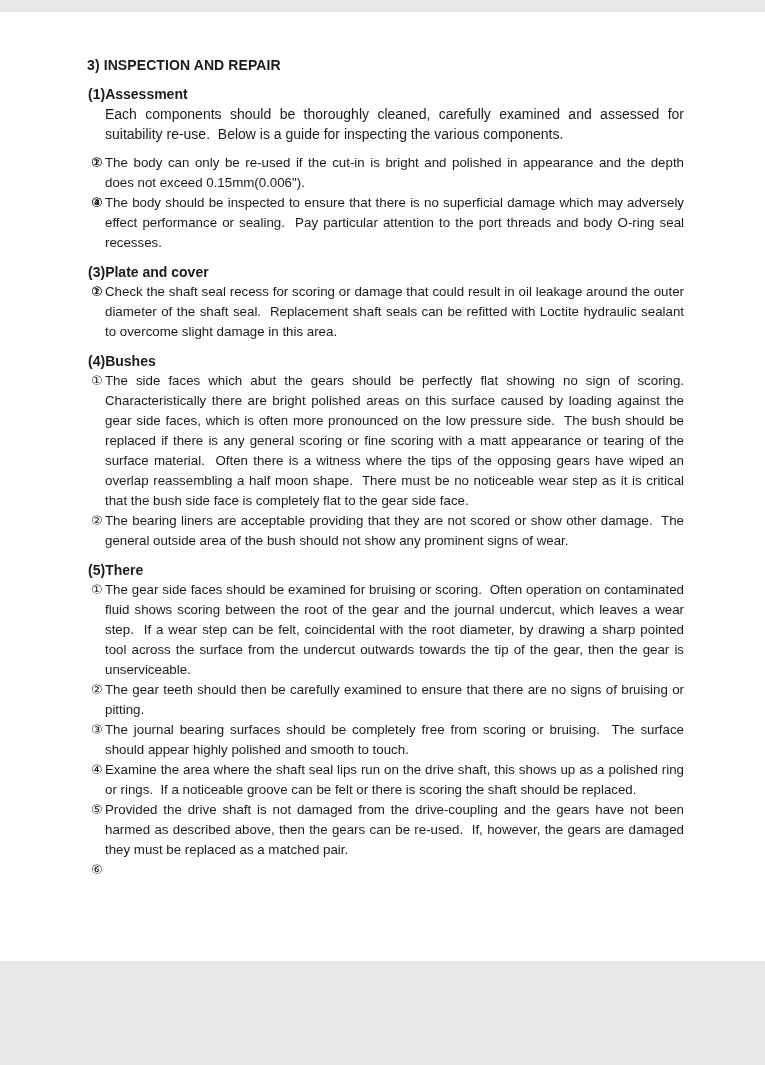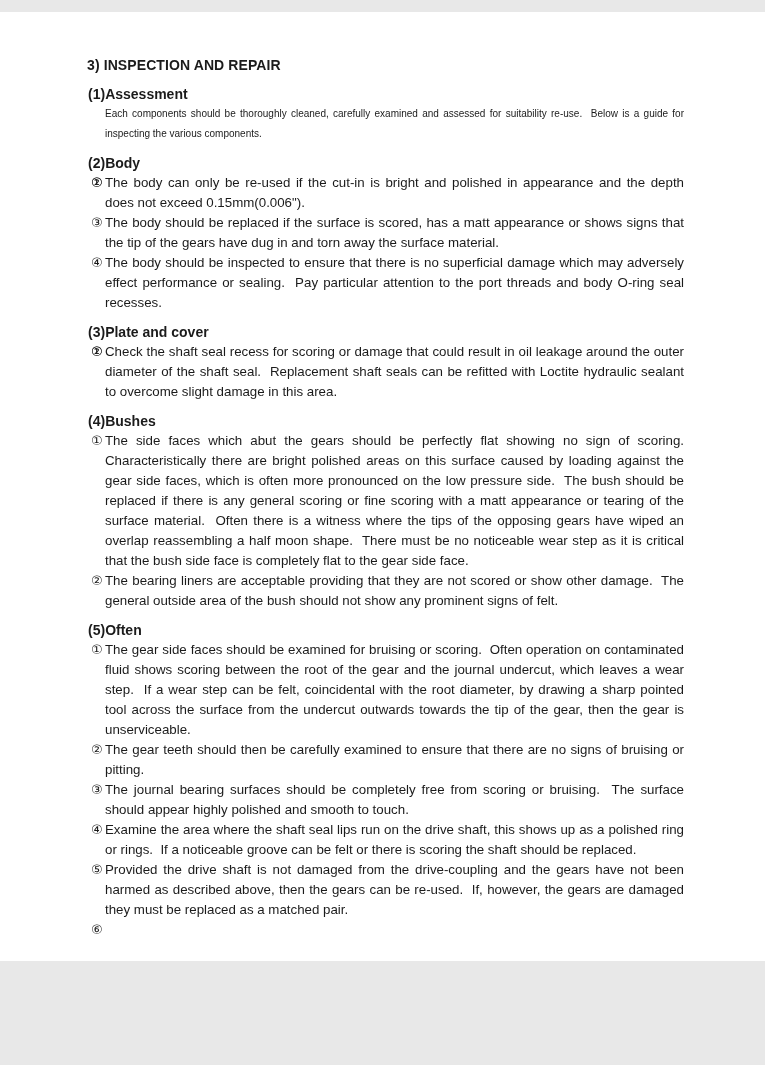--- a/index.html
+++ b/index.html
@@ -24,21 +24,21 @@
   .sec { margin-top: 9px; }
   .sec-head {
     font-weight: bold;
     font-size: 14px;
     line-height: 20px;
     margin-left: 1px;
   }
   .sec-head .hm { display: inline-block; min-width: 16px; }
   .para {
     margin: 0 0 0 18px;
-    font-size: 10px;
+    font-size: 14px;
     line-height: 20px;
     text-align: justify;
     white-space: pre-wrap;
   }
   .item {
     position: relative;
     padding-left: 18px;
     font-size: 13.3px;
     line-height: 20px;
     text-align: justify;
@@ -71,33 +71,29 @@
     <div class="title">3) INSPECTION AND REPAIR</div>
 
     <section class="sec">
       <div class="sec-head">
         <span class="hm">(1)</span><span class="hn">Assessment</span>
       </div>
       <p class="para">Each components should be thoroughly cleaned, carefully examined and assessed for suitability re-use.  Below is a guide for inspecting the various components.</p>
     </section>
 
     <section class="sec">
-      <div class="sec-head">
-        <span class="hm">(2)</span><span class="hn">Body</span>
-      </div>
       <div class="item">
         <span class="marker">①</span>
       </div>
       <div class="item">
         <span class="marker">②</span>
         <span class="itext"><span>The body can only be re-used if the </span><b>cut-in</b><span> is bright and polished in appearance and the depth does not exceed 0.15mm(0.006").</span></span>
       </div>
       <div class="item">
         <span class="marker">③</span>
-        <span class="itext">The body should be replaced if the surface is scored, has a matt appearance or shows signs that the tip of the gears have dug in and torn away the surface material.</span>
       </div>
       <div class="item">
         <span class="marker">④</span>
         <span class="itext">The body should be inspected to ensure that there is no superficial damage which may adversely effect performance or sealing.  Pay particular attention to the port threads and body O-ring seal recesses.</span>
       </div>
     </section>
 
     <section class="sec">
       <div class="sec-head">
         <span class="hm">(3)</span><span class="hn">Plate and cover</span>
@@ -114,27 +110,27 @@
     <section class="sec">
       <div class="sec-head">
         <span class="hm">(4)</span><span class="hn">Bushes</span>
       </div>
       <div class="item">
         <span class="marker">①</span>
         <span class="itext">The side faces which abut the gears should be perfectly flat showing no sign of scoring.  Characteristically there are bright polished areas on this surface caused by loading against the gear side faces, which is often more pronounced on the low pressure side.  The bush should be replaced if there is any general scoring or fine scoring with a matt appearance or tearing of the surface material.  Often there is a witness where the tips of the opposing gears have wiped an overlap reassembling a half moon shape.  There must be no noticeable wear step as it is critical that the bush side face is completely flat to the gear side face.</span>
       </div>
       <div class="item">
         <span class="marker">②</span>
-        <span class="itext">The bearing liners are acceptable providing that they are not scored or show other damage.  The general outside area of the bush should not show any prominent signs of felt.</span>
+        <span class="itext">The bearing liners are acceptable providing that they are not scored or show other damage.  The general outside area of the bush should not show any prominent signs of wear.</span>
       </div>
     </section>
 
     <section class="sec">
       <div class="sec-head">
-        <span class="hm">(5)</span><span class="hn">Often</span>
+        <span class="hm">(5)</span><span class="hn">There</span>
       </div>
       <div class="item">
         <span class="marker">①</span>
         <span class="itext">The gear side faces should be examined for bruising or scoring.  Often operation on contaminated fluid shows scoring between the root of the gear and the journal undercut, which leaves a wear step.  If a wear step can be felt, coincidental with the root diameter, by drawing a sharp pointed tool across the surface from the undercut outwards towards the tip of the gear, then the gear is unserviceable.</span>
       </div>
       <div class="item">
         <span class="marker">②</span>
         <span class="itext">The gear teeth should then be carefully examined to ensure that there are no signs of bruising or pitting.</span>
       </div>
       <div class="item">

